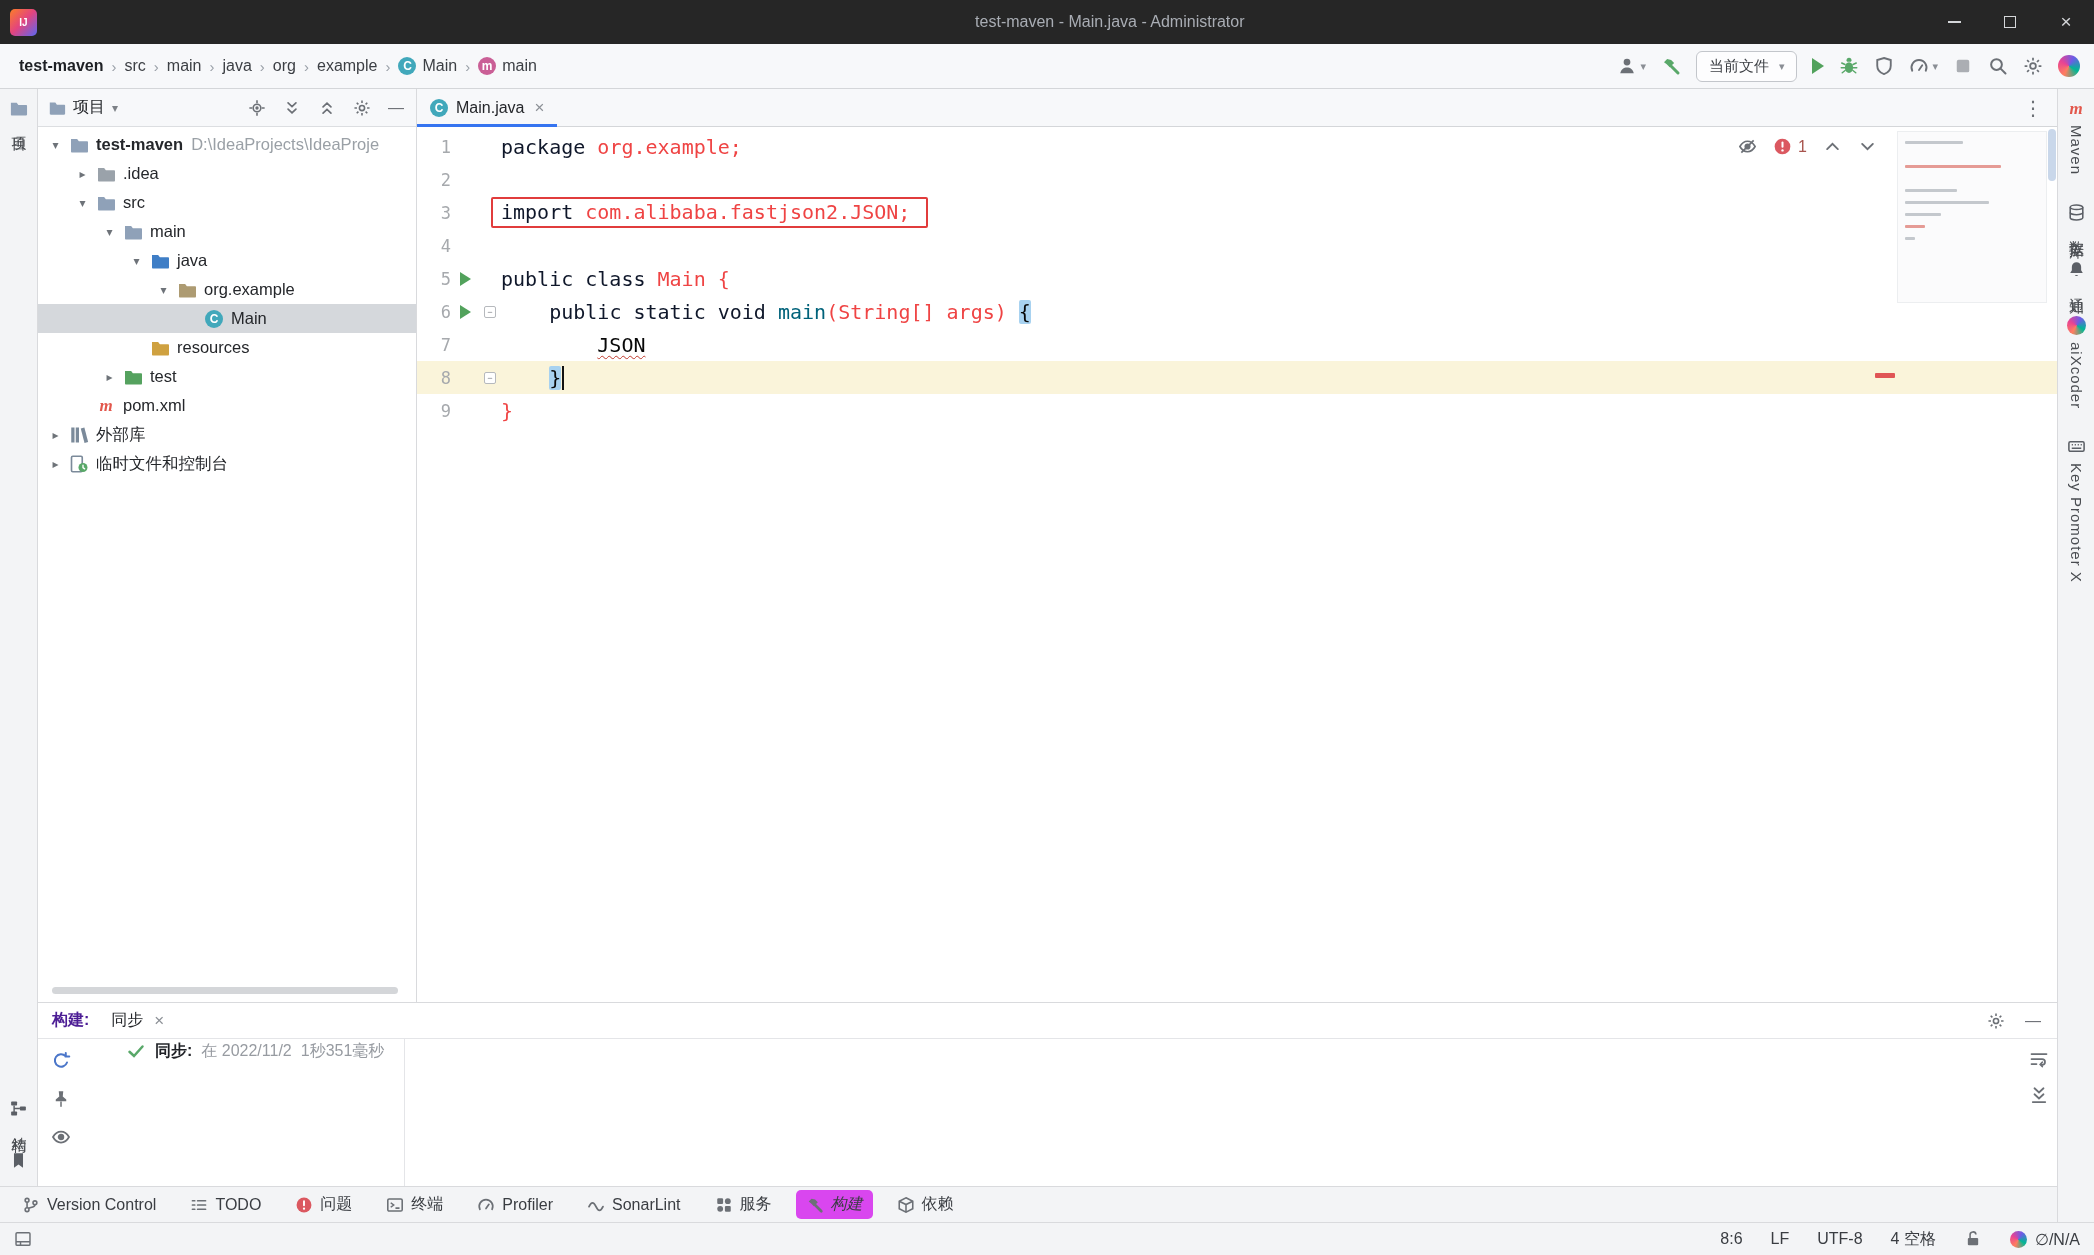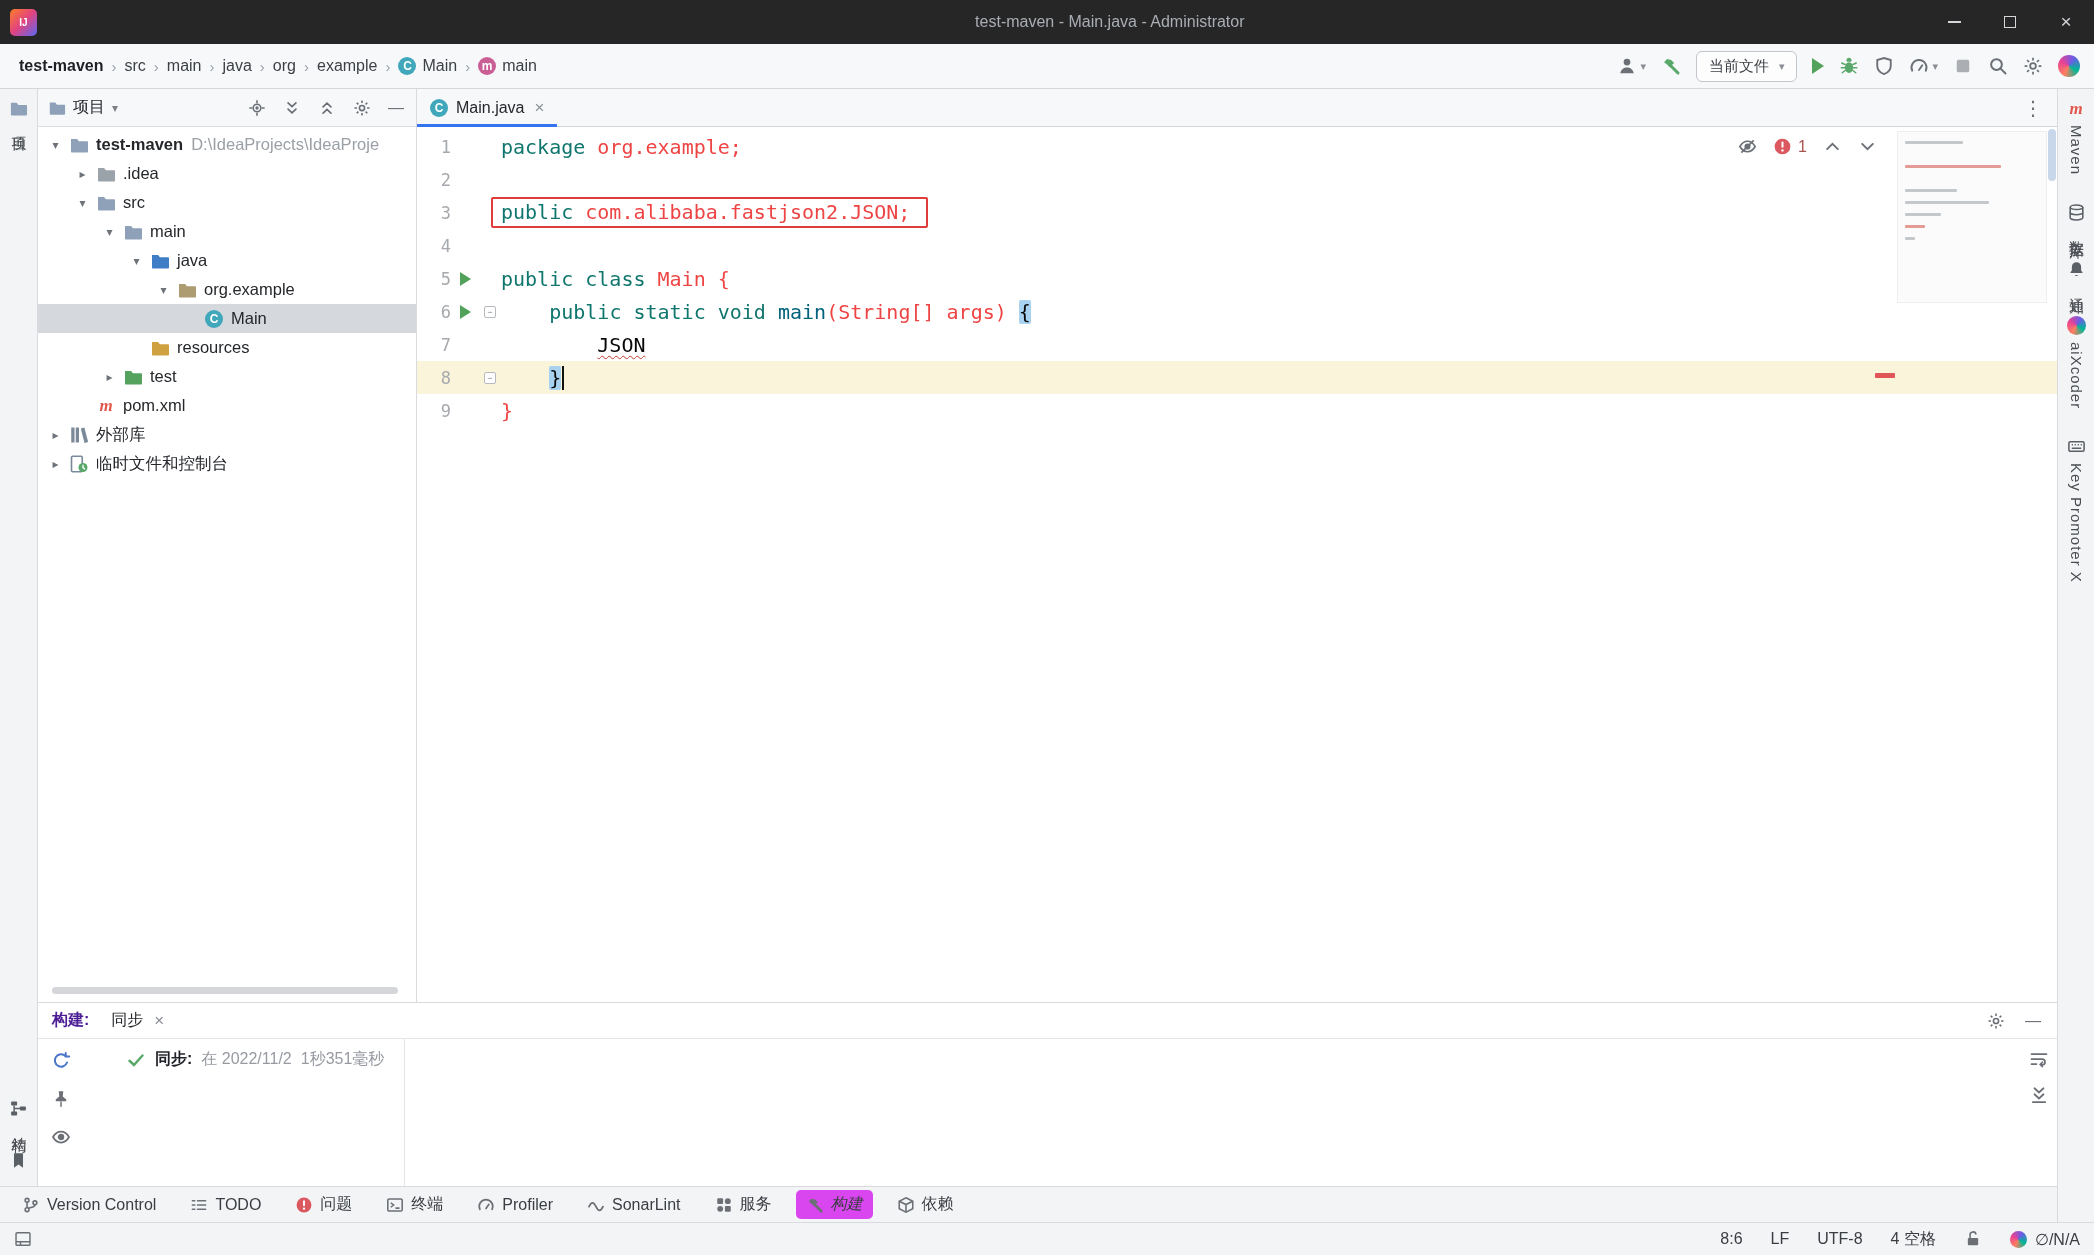--- a/index.html
+++ b/index.html
@@ -88,21 +88,21 @@
   .code-line.current-line { background:#faf4da; }
   .gutter { width:84px; flex:none; display:flex; align-items:center; height:100%; }
   .lnum { width:34px; text-align:right; color:#a6a9ad; font:17px "DejaVu Sans Mono",monospace; }
   .g-run { width:28px; display:flex; justify-content:center; }
   .g-run .run-tri { border-left-width:11px; border-top-width:7px; border-bottom-width:7px; }
   .g-fold { width:22px; display:flex; justify-content:center; }
   .fold-mark { width:12px; height:12px; border:1px solid #b6b9bd; border-radius:2px; color:#7b7f85;
     font-size:9px; line-height:10px; text-align:center; background:#fff; }
   .code-text { font:20px "DejaVu Sans Mono",monospace; color:#080808; display:flex; align-items:center; }
   .code-text span { white-space:pre; }
-  .tk-kw { color:#0f766e;text-align:right; }
+  .tk-kw { color:#0f172a;text-align:right; }
   .tk-method { color:#00627a; }
   .tk-plain { color:#ef4444; }
   .tk-brace { background:#a8d2f0; border-radius:2px; }
   .tk-error { text-decoration-line:underline; text-decoration-style:wavy; text-decoration-color:#c0392b;
     text-decoration-thickness:1.2px; text-underline-offset:3px; }
   .annot-box { display:inline-block; border:2px solid #e13c3c; border-radius:2px; padding:1px 16px 2px 8px; margin-left:-10px; }
   .caret { display:inline-block; width:2px; height:24px; background:#121212; margin-left:1px; }
   .ed-widgets { position:absolute; top:10px; right:180px; display:flex; align-items:center; gap:16px; }
   .w-ic { width:19px; height:19px; }
   .err-badge { display:flex; align-items:center; gap:6px; }
@@ -117,21 +117,21 @@
 
   
   .build-panel { position:absolute; top:1002px; left:38px; width:2019px; height:184px; background:#fff; border-top:1px solid #d9dadd; }
   .build-header { height:36px; display:flex; align-items:center; gap:22px; padding:0 14px; border-bottom:1px solid #e4e5e8; }
   .bp-title { font-weight:700; color:#4c1d95; }
   .bp-tab { display:flex; align-items:center; gap:9px; color:#25272b; }
   .bp-hdr-right { margin-left:auto; display:flex; align-items:center; gap:20px; color:#6c7076; }
   .build-body { position:relative; height:147px; }
   .bp-tools { position:absolute; left:0; top:0; bottom:0; width:46px; display:flex; flex-direction:column; align-items:center; gap:18px; padding-top:12px; }
   .bp-tools .ic:first-child { color:#4b76c9; }
-  .sync-row { position:absolute; left:88px; top:10px; display:flex; align-items:center; gap:9px; font-size:16px; }
+  .sync-row { position:absolute; left:88px; top:2px; display:flex; align-items:flex-start; gap:9px; font-size:16px; }
   .sync-label { font-weight:700; color:#1f2126; }
   .sync-detail,.sync-duration { color:#979ba1; }
   .bp-divider { position:absolute; left:366px; top:0; bottom:0; width:1px; background:#e4e5e8; }
   .bp-right { position:absolute; right:8px; top:10px; display:flex; flex-direction:column; gap:16px; }
 
   
   .bottom-toolbar { position:absolute; top:1186px; left:0; width:2057px; height:36px; background:#f3f4f6;
     border-top:1px solid #d9dadd; display:flex; align-items:center; gap:14px; padding:0 12px; }
   .tw-btn { display:flex; align-items:center; gap:7px; padding:4px 10px; border-radius:5px; font-size:16px; color:#3a3d42; white-space:nowrap; }
   .tw-btn.selected { background:#d946ef;font-style:italic; }
@@ -526,21 +526,21 @@
             </div>
             <div class="code-text"></div>
           </div>
           <div class="code-line">
             <div class="gutter">
               <span class="lnum">3</span>
               <span class="g-run"></span>
               <span class="g-fold"></span>
             </div>
             <div class="code-text">
-              <span class="annot-box"><span class="tk-kw">public</span><span class="tk-plain"> com.alibaba.fastjson2.JSON;</span></span>
+              <span class="annot-box"><span class="tk-kw">import</span><span class="tk-plain"> com.alibaba.fastjson2.JSON;</span></span>
             </div>
           </div>
           <div class="code-line">
             <div class="gutter">
               <span class="lnum">4</span>
               <span class="g-run"></span>
               <span class="g-fold"></span>
             </div>
             <div class="code-text"></div>
           </div>

